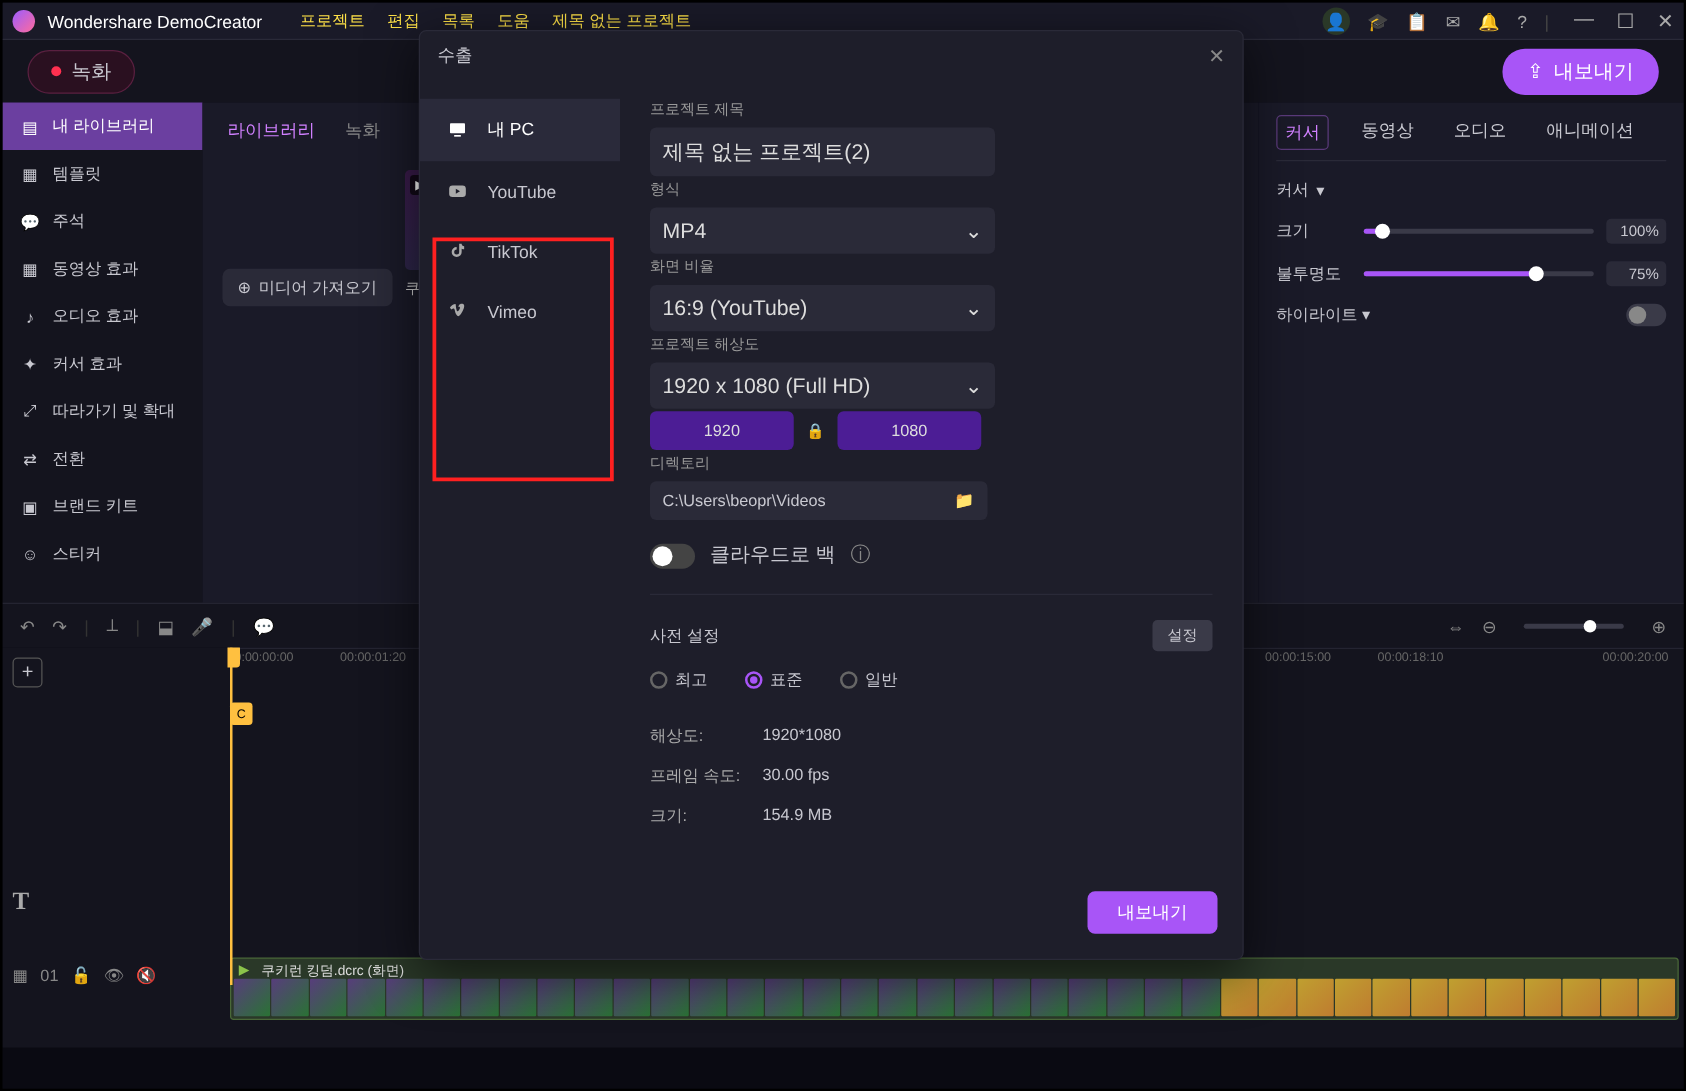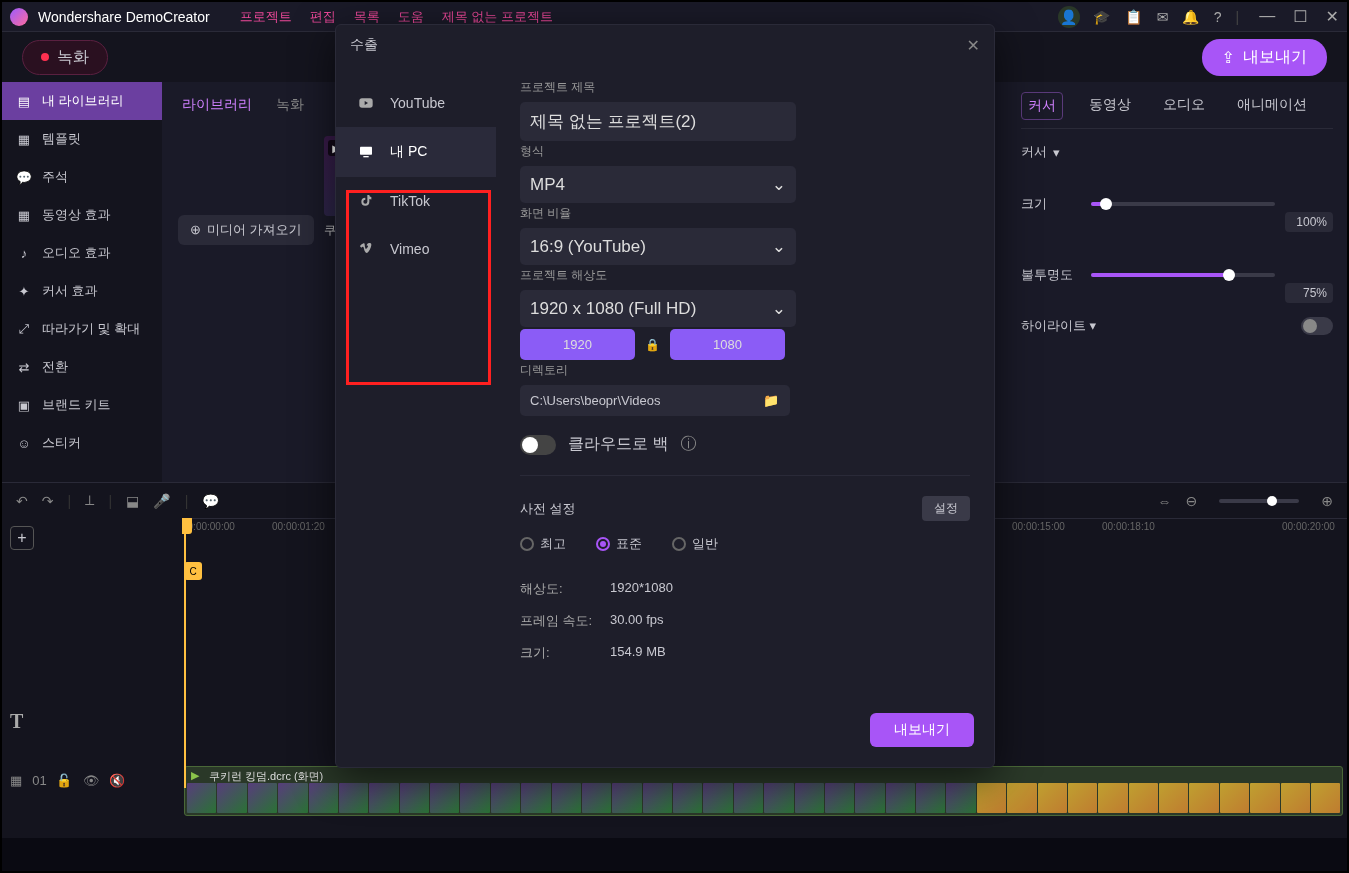--- a/index.html
+++ b/index.html
@@ -2,21 +2,21 @@
 <html><head>
 <meta charset="utf-8">
 <style>
 * { margin: 0; padding: 0; box-sizing: border-box; }
 body { font-family: "Segoe UI", sans-serif; background: #0a0a12; color: #c8c8d0; width: 1349px; height: 873px; overflow: hidden; border: 2px solid #000; }
 
 .titlebar { height: 30px; background: #1a1a28; display: flex; align-items: center; padding: 0 8px; border-bottom: 1px solid #2a2a38; }
 .titlebar .logo { width: 18px; height: 18px; border-radius: 50%; background: linear-gradient(135deg, #9b5cff, #ff6b9d); margin-right: 10px; }
 .titlebar .title { color: #fff; font-size: 14px; font-weight: 500; flex: 0 0 auto; margin-right: 30px; }
 .titlebar .menu { display: flex; gap: 18px; flex: 1; }
-.titlebar .menu span { font-size: 13px; color: #ec4899; cursor: pointer; }
+.titlebar .menu span { font-size: 13px; color: #fde047; cursor: pointer; }
 .titlebar .right-icons { display: flex; gap: 14px; align-items: center; }
 .titlebar .right-icons span { color: #aaa; cursor: pointer; font-size: 14px; }
 .win-controls { display: flex; gap: 18px; margin-left: 20px; }
 .win-controls span { cursor: pointer; color: #aaa; }
 .user-badge { width: 22px; height: 22px; border-radius: 50%; background: #2a3828; display: flex; align-items: center; justify-content: center; color: #8bc34a; font-size: 12px; }
 
 .toolbar-row { height: 50px; background: #14141e; display: flex; align-items: center; padding: 0 20px; justify-content: space-between; }
 .record-btn { background: #2a1020; border: 1px solid #5a2040; border-radius: 18px; padding: 6px 18px; display: flex; align-items: center; gap: 8px; cursor: pointer; }
 .record-btn .dot { width: 8px; height: 8px; border-radius: 50%; background: #ff3050; }
 .export-btn { background: #a855f7; color: #fff; border-radius: 18px; padding: 8px 20px; display: flex; align-items: center; gap: 8px; cursor: pointer; font-weight: 500; }
@@ -42,42 +42,42 @@
 
 .right-panel { width: 340px; background: #1a1a28; padding: 10px 14px; }
 .panel-tabs { display: flex; gap: 20px; border-bottom: 1px solid #2a2a38; padding-bottom: 8px; margin-bottom: 12px; }
 .panel-tabs span { font-size: 14px; cursor: pointer; padding: 4px 6px; }
 .panel-tabs span.active { color: #d080ff; border: 1px solid #5a3a7a; border-radius: 4px; }
 .prop-row { display: flex; align-items: center; margin: 14px 0; font-size: 13px; }
 .prop-row .label { width: 60px; }
 .prop-row .slider { flex: 1; height: 4px; background: #3a3a48; border-radius: 2px; position: relative; margin: 0 10px; }
 .prop-row .slider .fill { position: absolute; height: 100%; background: #a855f7; border-radius: 2px; }
 .prop-row .slider .knob { position: absolute; width: 12px; height: 12px; background: #fff; border-radius: 50%; top: -4px; transform: translateX(-50%); }
-.prop-row .val { width: 48px; text-align: right; background: #2a2a38; padding: 3px 6px; border-radius: 4px; font-size: 12px; margin-top: 37px; }
+.prop-row .val { width: 48px; text-align: right; background: #2a2a38; padding: 3px 6px; border-radius: 4px; font-size: 12px; }
 .toggle-pill { width: 32px; height: 18px; background: #3a3a48; border-radius: 10px; position: relative; }
 .toggle-pill::after { content: ""; position: absolute; width: 14px; height: 14px; background: #888; border-radius: 50%; top: 2px; left: 2px; }
 
 
 .modal { position: absolute; left: 335px; top: 24px; width: 660px; height: 744px; background: #1e1e2a; border: 1px solid #2a2a38; border-radius: 6px; box-shadow: 0 10px 40px rgba(0,0,0,0.6); z-index: 100; display: flex; flex-direction: column; }
 .modal-header { height: 40px; display: flex; align-items: center; justify-content: space-between; padding: 0 14px; }
 .modal-header .title { font-size: 14px; }
 .modal-header .close { cursor: pointer; color: #888; }
 .modal-body { flex: 1; display: flex; }
 .modal-nav { width: 160px; padding: 14px 0; position: relative; }
 .modal-nav .item { padding: 16px 20px; display: flex; align-items: center; gap: 14px; font-size: 14px; cursor: pointer; }
 .modal-nav .item.active { background: #2a2a3a; color: #fff; font-weight: 500; }
 .modal-nav .item .icon { width: 20px; height: 16px; }
 .highlight-box { position: absolute; left: 10px; top: 125px; width: 145px; height: 195px; border: 3px solid #ff2020; pointer-events: none; }
 
 .modal-form { flex: 1; padding: 14px 24px; overflow-y: auto; }
 .form-group { margin-bottom: 2px; }
 .form-group label { display: block; font-size: 12px; color: #999; margin-bottom: 6px; }
 .form-input, .form-select { width: 276px; background: #2a2a38; border: none; border-radius: 5px; padding: 8px 10px; color: #ddd; font-size: 17px; display: flex; align-items: center; justify-content: space-between; cursor: pointer; }
 .res-row { display: flex; align-items: center; gap: 10px; }
-.res-row .res-input { width: 115px; background: #8b5cf6; border: none; border-radius: 5px; padding: 8px; text-align: center; color: #ddd; font-size: 13px; }
+.res-row .res-input { width: 115px; background: #4c1d95; border: none; border-radius: 5px; padding: 8px; text-align: center; color: #ddd; font-size: 13px; }
 .res-row .lock { color: #888; font-size: 12px; }
 .dir-input { width: 270px; background: #2a2a38; border-radius: 5px; padding: 8px 10px; display: flex; align-items: center; justify-content: space-between; font-size: 13px; }
 
 .modal-right { width: 170px; padding: 14px 14px 14px 0; }
 .modal-right label { font-size: 12px; color: #999; display: block; margin-bottom: 8px; }
 .thumb-preview { width: 130px; height: 74px; background: linear-gradient(135deg, #ff9933, #8b3fa0, #2a8b3a); border-radius: 6px; margin-bottom: 10px; position: relative; overflow: hidden; }
 .thumb-preview::after { content: ""; position: absolute; right: 14px; top: 14px; width: 36px; height: 36px; background: radial-gradient(circle, #3aff3a, #2a8b2a); border-radius: 50%; }
 .thumb-checkbox { display: flex; align-items: flex-start; gap: 8px; font-size: 12px; color: #999; }
 .thumb-checkbox .cb { width: 14px; height: 14px; border: 1px solid #666; border-radius: 3px; flex-shrink: 0; margin-top: 2px; }
 
@@ -351,33 +351,33 @@
   </div>
 </div>
 
 <div class="modal">
   <div class="modal-header">
     <span class="title">수출</span>
     <span class="close">✕</span>
   </div>
   <div class="modal-body">
     <div class="modal-nav">
+      <div class="item active">
+        <svg class="icon" viewBox="0 0 24 24" fill="#fff">
+            <rect x="3" y="4" width="18" height="12" rx="1"></rect>
+            <rect x="8" y="18" width="8" height="2"></rect>
+          </svg>
+        <span>내 PC</span>
+      </div>
       <div class="item">
         <svg class="icon" viewBox="0 0 24 24" fill="#aaa">
             <rect x="2" y="5" width="20" height="14" rx="4"></rect>
             <polygon points="10,9 10,15 15,12" fill="#1e1e2a"></polygon>
           </svg>
         <span>YouTube</span>
-      </div>
-      <div class="item active">
-        <svg class="icon" viewBox="0 0 24 24" fill="#fff">
-            <rect x="3" y="4" width="18" height="12" rx="1"></rect>
-            <rect x="8" y="18" width="8" height="2"></rect>
-          </svg>
-        <span>내 PC</span>
       </div>
       <div class="item">
         <svg class="icon" viewBox="0 0 24 24" fill="#aaa">
             <path d="M14 3v10a3 3 0 11-3-3V7a6 6 0 106 6V9c1 .5 2 .7 3 .7V6c-2 0-3-1-3-3h-3z"></path>
           </svg>
         <span>TikTok</span>
       </div>
       <div class="item">
         <svg class="icon" viewBox="0 0 24 24" fill="#aaa">
             <path d="M3 8l2 2c1-1 2-2 3-1s1 4 2 6 2 3 3 3 4-3 6-8 1-7-2-7-4 3-4 4c1-1 2 0 2 1s-2 4-3 4-2-5-2-7-1-2-3-1-4 3-4 4z"></path>

